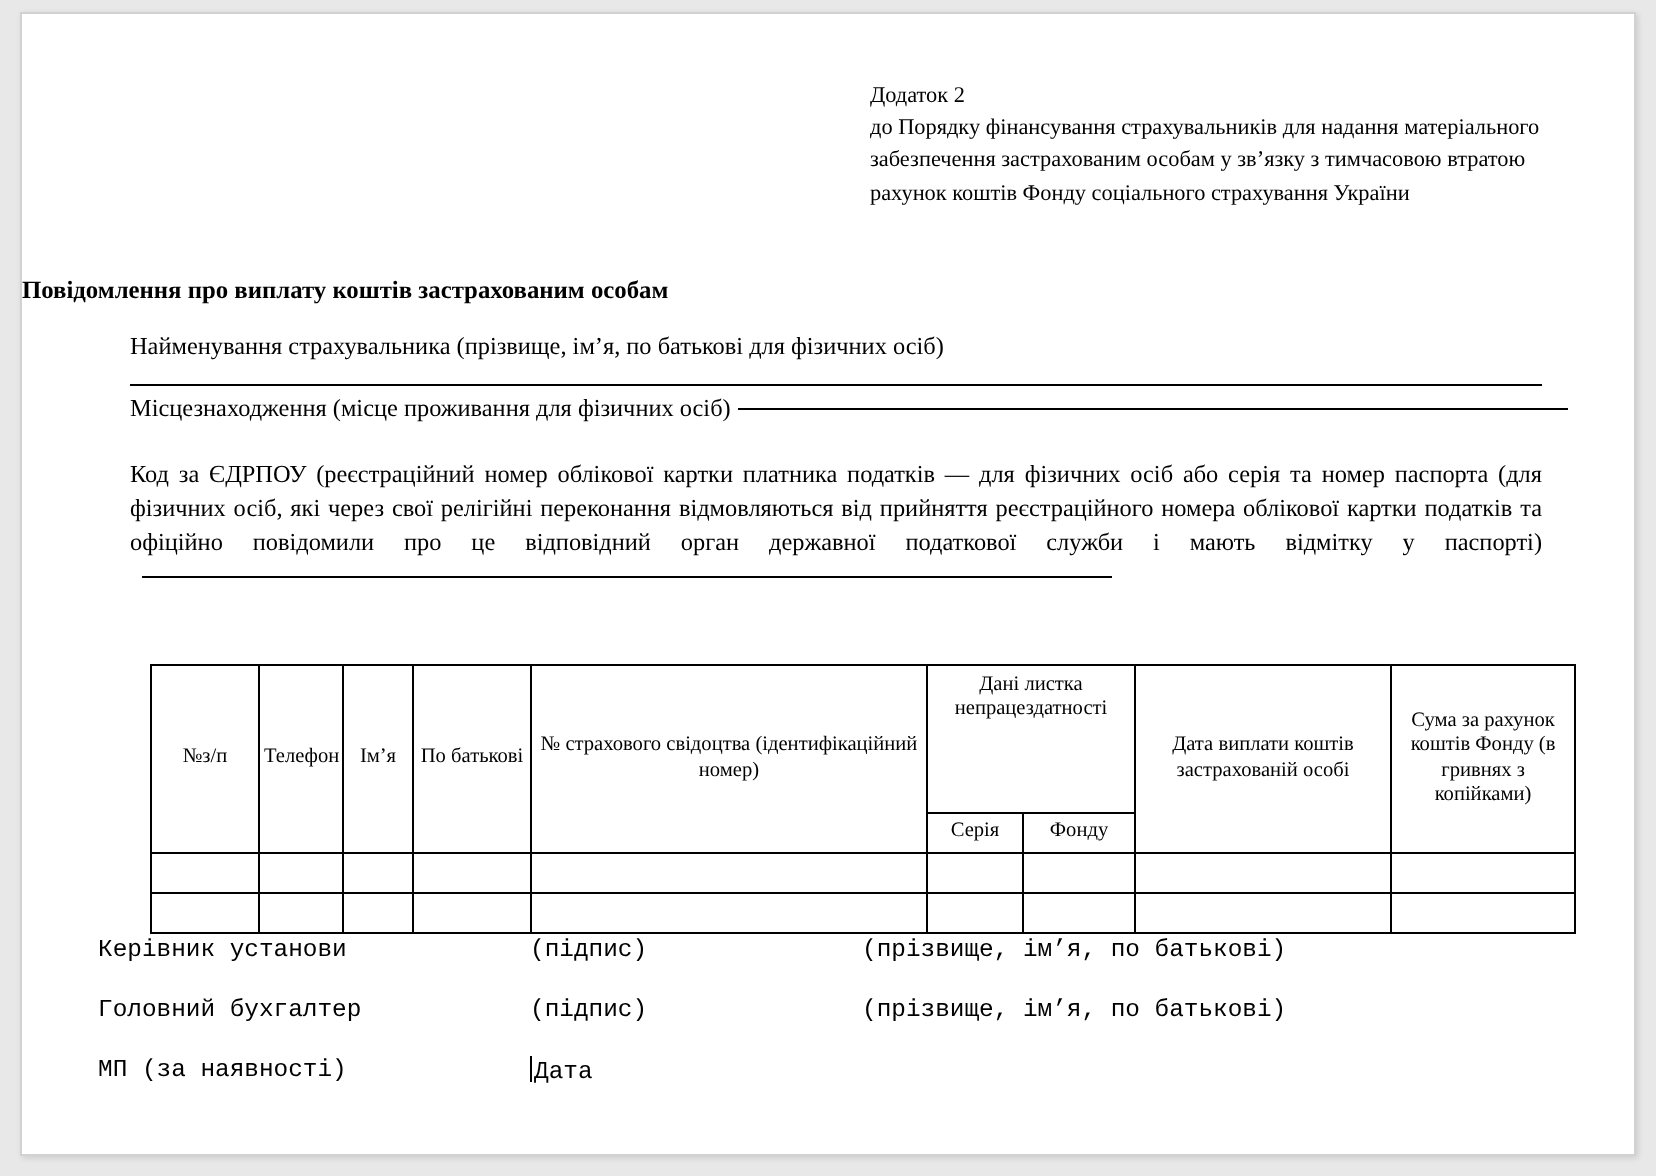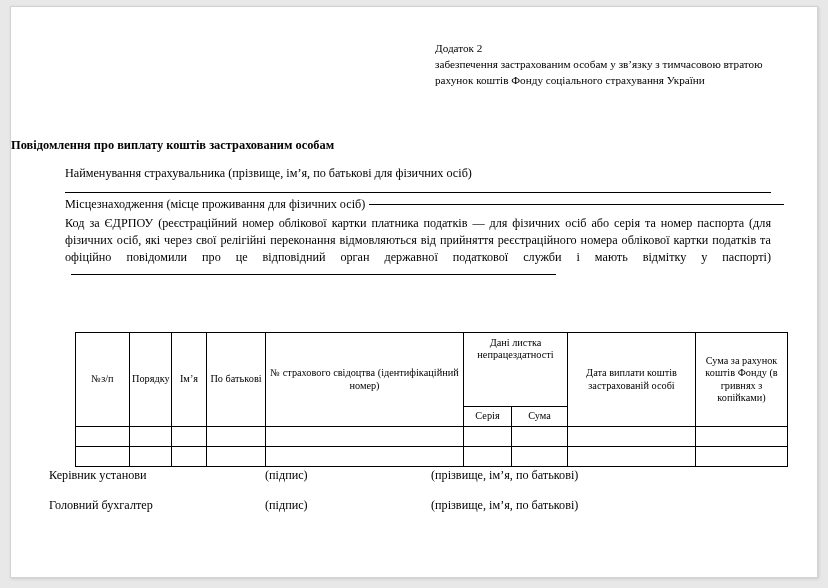--- a/index.html
+++ b/index.html
@@ -120,20 +120,21 @@
   table.main-table td.subhead { height: 17px; }
 
   
   .sig-block {
     position: absolute;
     left: 38px;
     top: 461px;
     width: 740px;
     font-size: 12.2px;
     color: #000;
+    font-family: Liberation Mono, monospace;
   }
   .sig-row {
     position: relative;
     height: 30px;
     white-space: nowrap;
   }
   .sig-role   { position: absolute; left: 0; }
   .sig-sign   { position: absolute; left: 216px; }
   .sig-name   { position: absolute; left: 382px; }
   .caret {
@@ -146,70 +147,71 @@
   }
 </style>
 </head>
 <body>
 
 <div id="page-shell">
   <div id="doc">
 
     <div class="appendix-block">
       <div class="ln">Додаток 2</div>
+      <div class="ln">до Порядку фінансування страхувальників для надання матеріального</div>
       <div class="ln">забезпечення застрахованим особам у зв’язку з тимчасовою втратою</div>
       <div class="ln">рахунок коштів Фонду соціального страхування України</div>
     </div>
 
     <div class="doc-title">Повідомлення про виплату коштів застрахованим особам</div>
 
     <div class="form-body">
 
       <div class="frow">
         <span>Найменування страхувальника (прізвище, ім’я, по батькові для фізичних осіб)</span>
       </div>
       <div class="rule-full"></div>
 
       <div class="frow">
         <span>Місцезнаходження (</span><span class="ital">місце проживання для фізичних осіб</span><span>)</span><span class="rule" style="width:415px;margin-left:4px;"></span>
       </div>
 
 
-      <div class="frow justified" style="margin-top:2px;">
+      <div class="frow justified" style="margin-top:16px;">
         <span>Код за ЄДРПОУ </span><span class="ital">(реєстраційний номер облікової картки платника податків — для фізичних осіб або серія та номер паспорта (для фізичних осіб, які через свої релігійні переконання відмовляються від прийняття реєстраційного номера облікової картки податків та офіційно повідомили про це відповідний орган державної податкової служби і мають відмітку у паспорті)</span><span class="rule" style="width:485px;margin-left:6px;"></span>
       </div>
     </div>
 
     <div class="tbl-wrap">
       <table class="main-table">
         <colgroup>
           <col style="width:54px">
           <col style="width:42px">
           <col style="width:35px">
           <col style="width:59px">
           <col style="width:198px">
           <col style="width:48px">
           <col style="width:56px">
           <col style="width:128px">
           <col style="width:92px">
         </colgroup>
         <tbody>
           <tr>
             <th class="head" rowspan="2">№з/п</th>
-            <th class="head" rowspan="2">Порядку</th>
+            <th class="head" rowspan="2">Телефон</th>
             <th class="head" rowspan="2">Ім’я</th>
             <th class="head" rowspan="2">По батькові</th>
             <th class="head" rowspan="2">№ страхового свідоцтва (ідентифікаційний номер)</th>
             <th class="head" colspan="2" style="vertical-align:top;padding-top:4px;">Дані листка непрацездатності</th>
             <th class="head" rowspan="2">Дата виплати коштів застрахованій особі</th>
             <th class="head" rowspan="2">Сума за рахунок коштів Фонду (в гривнях з копійками)</th>
           </tr>
           <tr>
             <td class="subhead">Серія</td>
-            <td class="subhead">Сума</td>
+            <td class="subhead">Фонду</td>
           </tr>
           <tr>
             <td class="datarow"></td>
             <td class="datarow"></td>
             <td class="datarow"></td>
             <td class="datarow"></td>
             <td class="datarow"></td>
             <td class="datarow"></td>
             <td class="datarow"></td>
             <td class="datarow"></td>
@@ -234,16 +236,20 @@
       <div class="sig-row">
         <span class="sig-role">Керівник установи</span>
         <span class="sig-sign">(підпис)</span>
         <span class="sig-name">(прізвище, ім’я, по батькові)</span>
       </div>
       <div class="sig-row">
         <span class="sig-role">Головний бухгалтер</span>
         <span class="sig-sign">(підпис)</span>
         <span class="sig-name">(прізвище, ім’я, по батькові)</span>
       </div>
+      <div class="sig-row">
+        <span class="sig-role">МП (за наявності)</span>
+        <span class="sig-sign"><span class="caret"></span><span>Дата</span></span>
+      </div>
     </div>
 
   </div>
 </div>
 
 </body></html>

